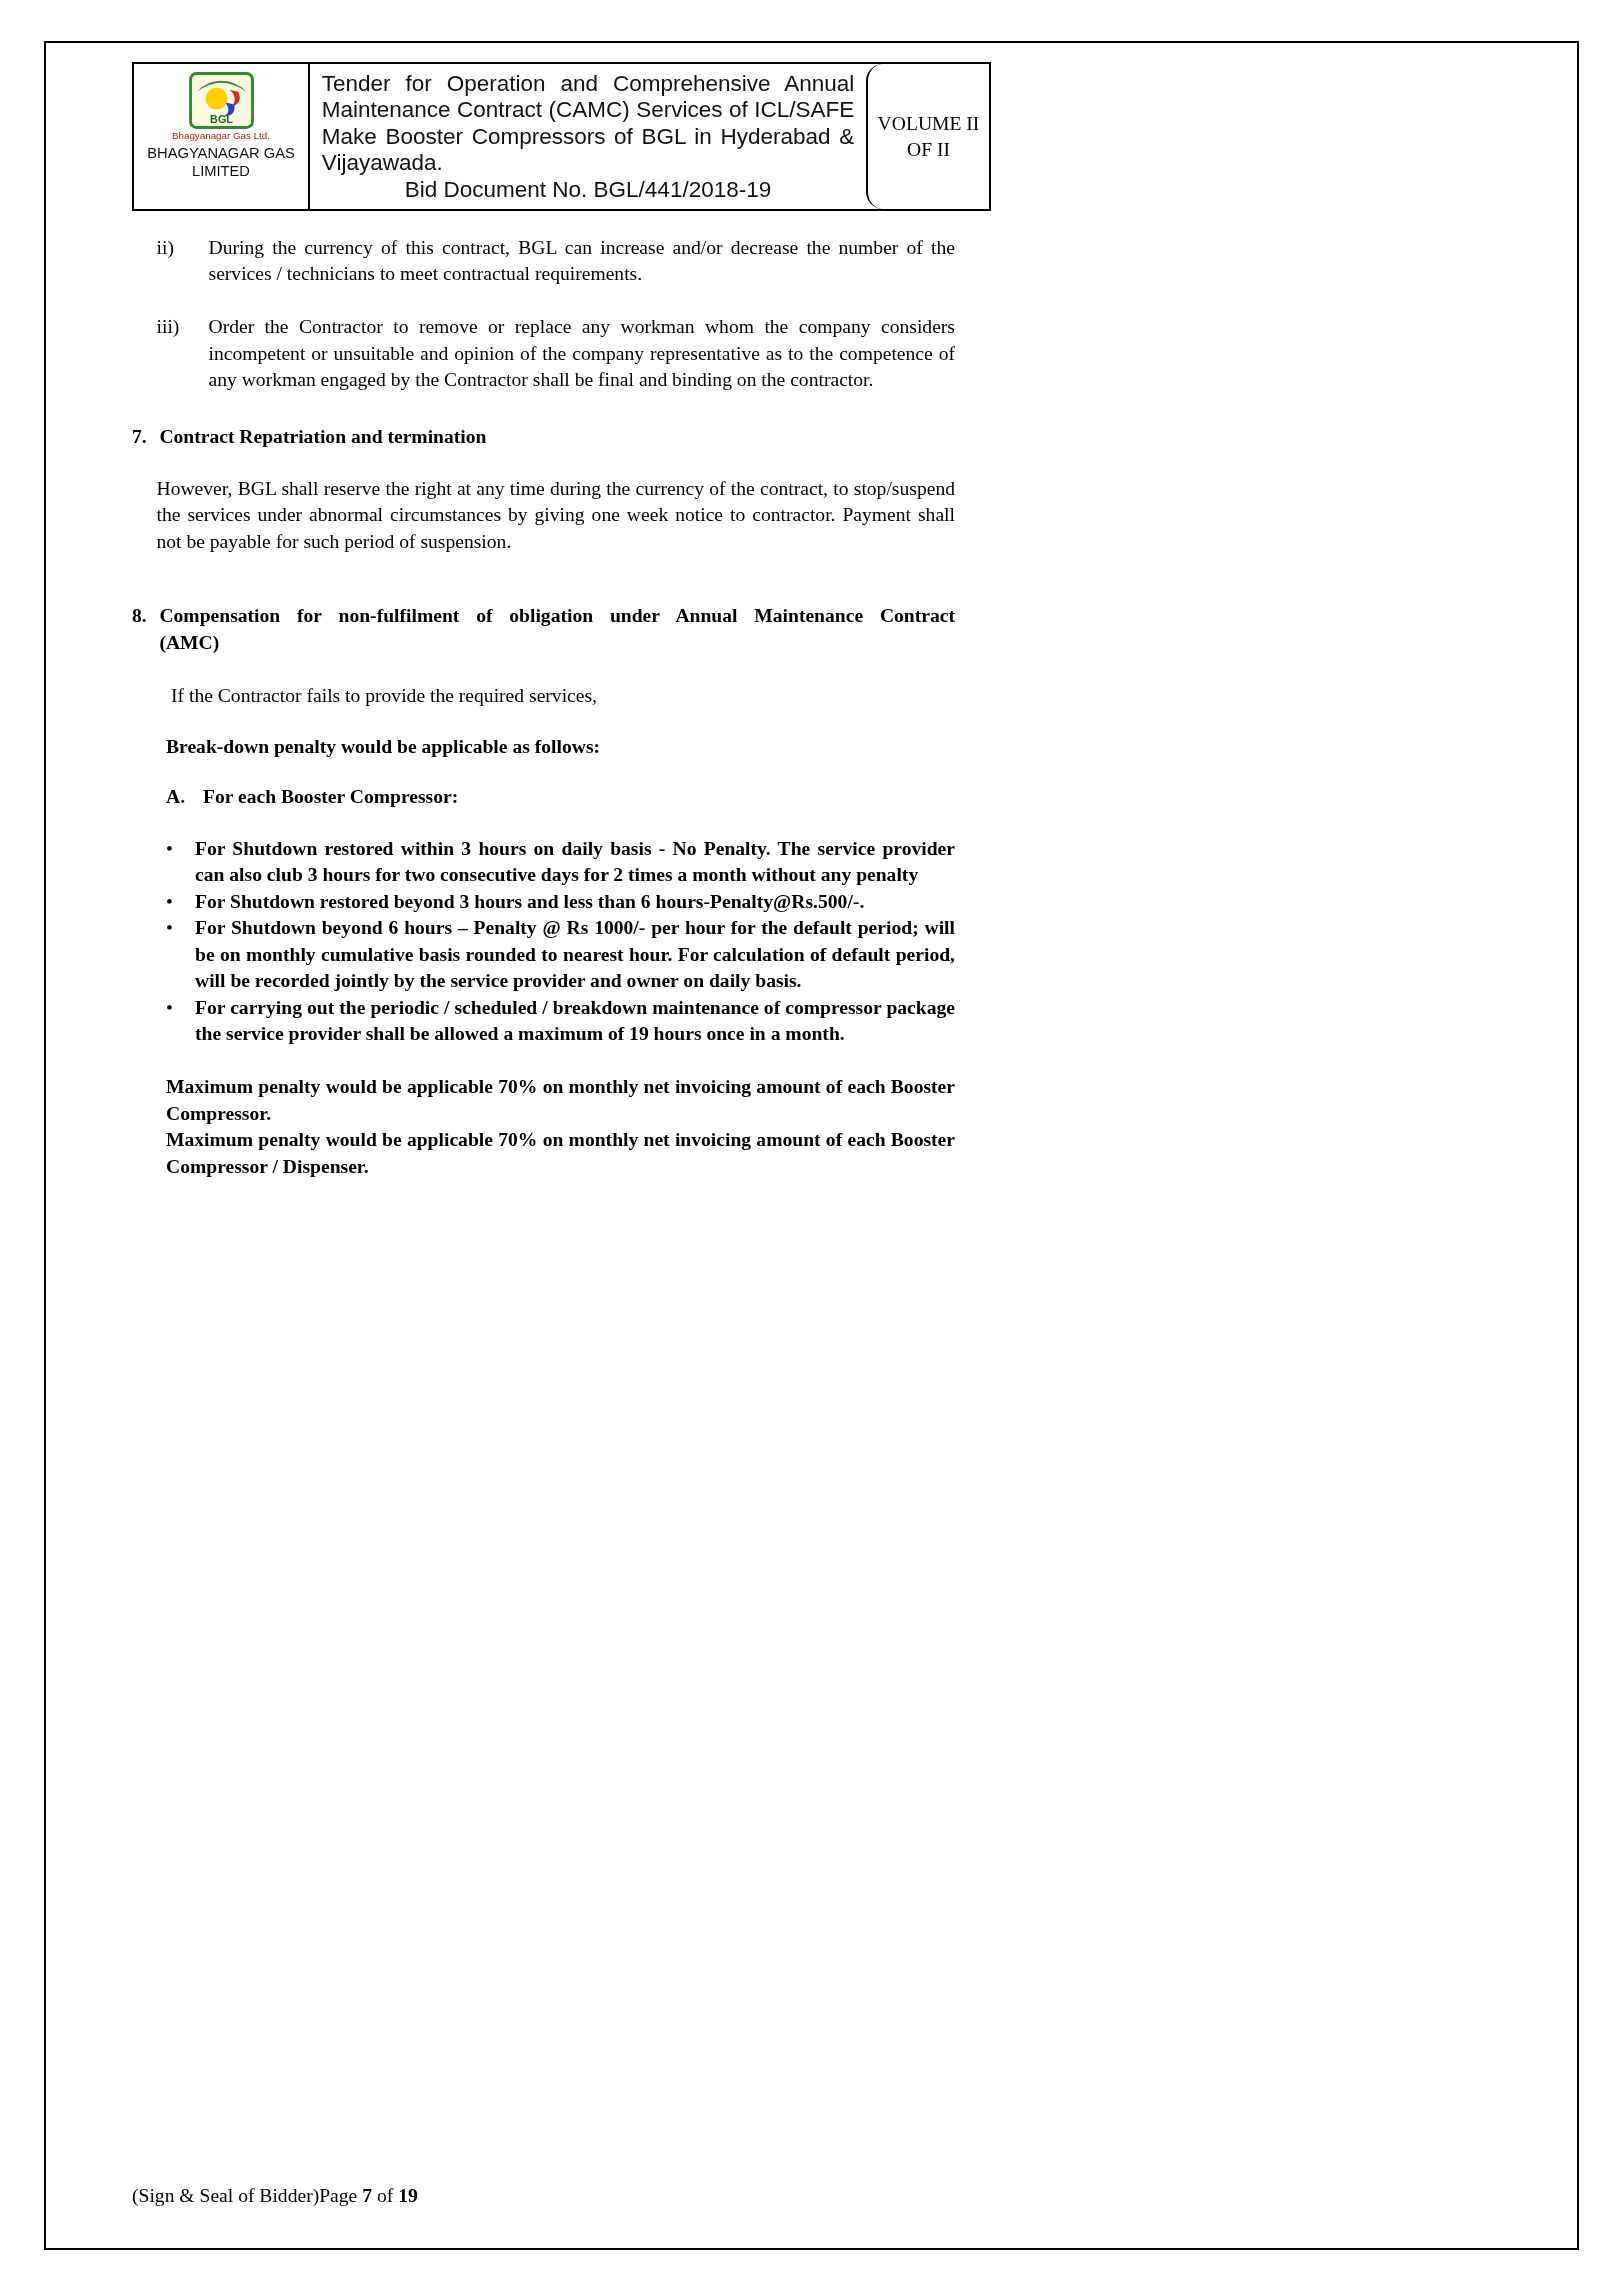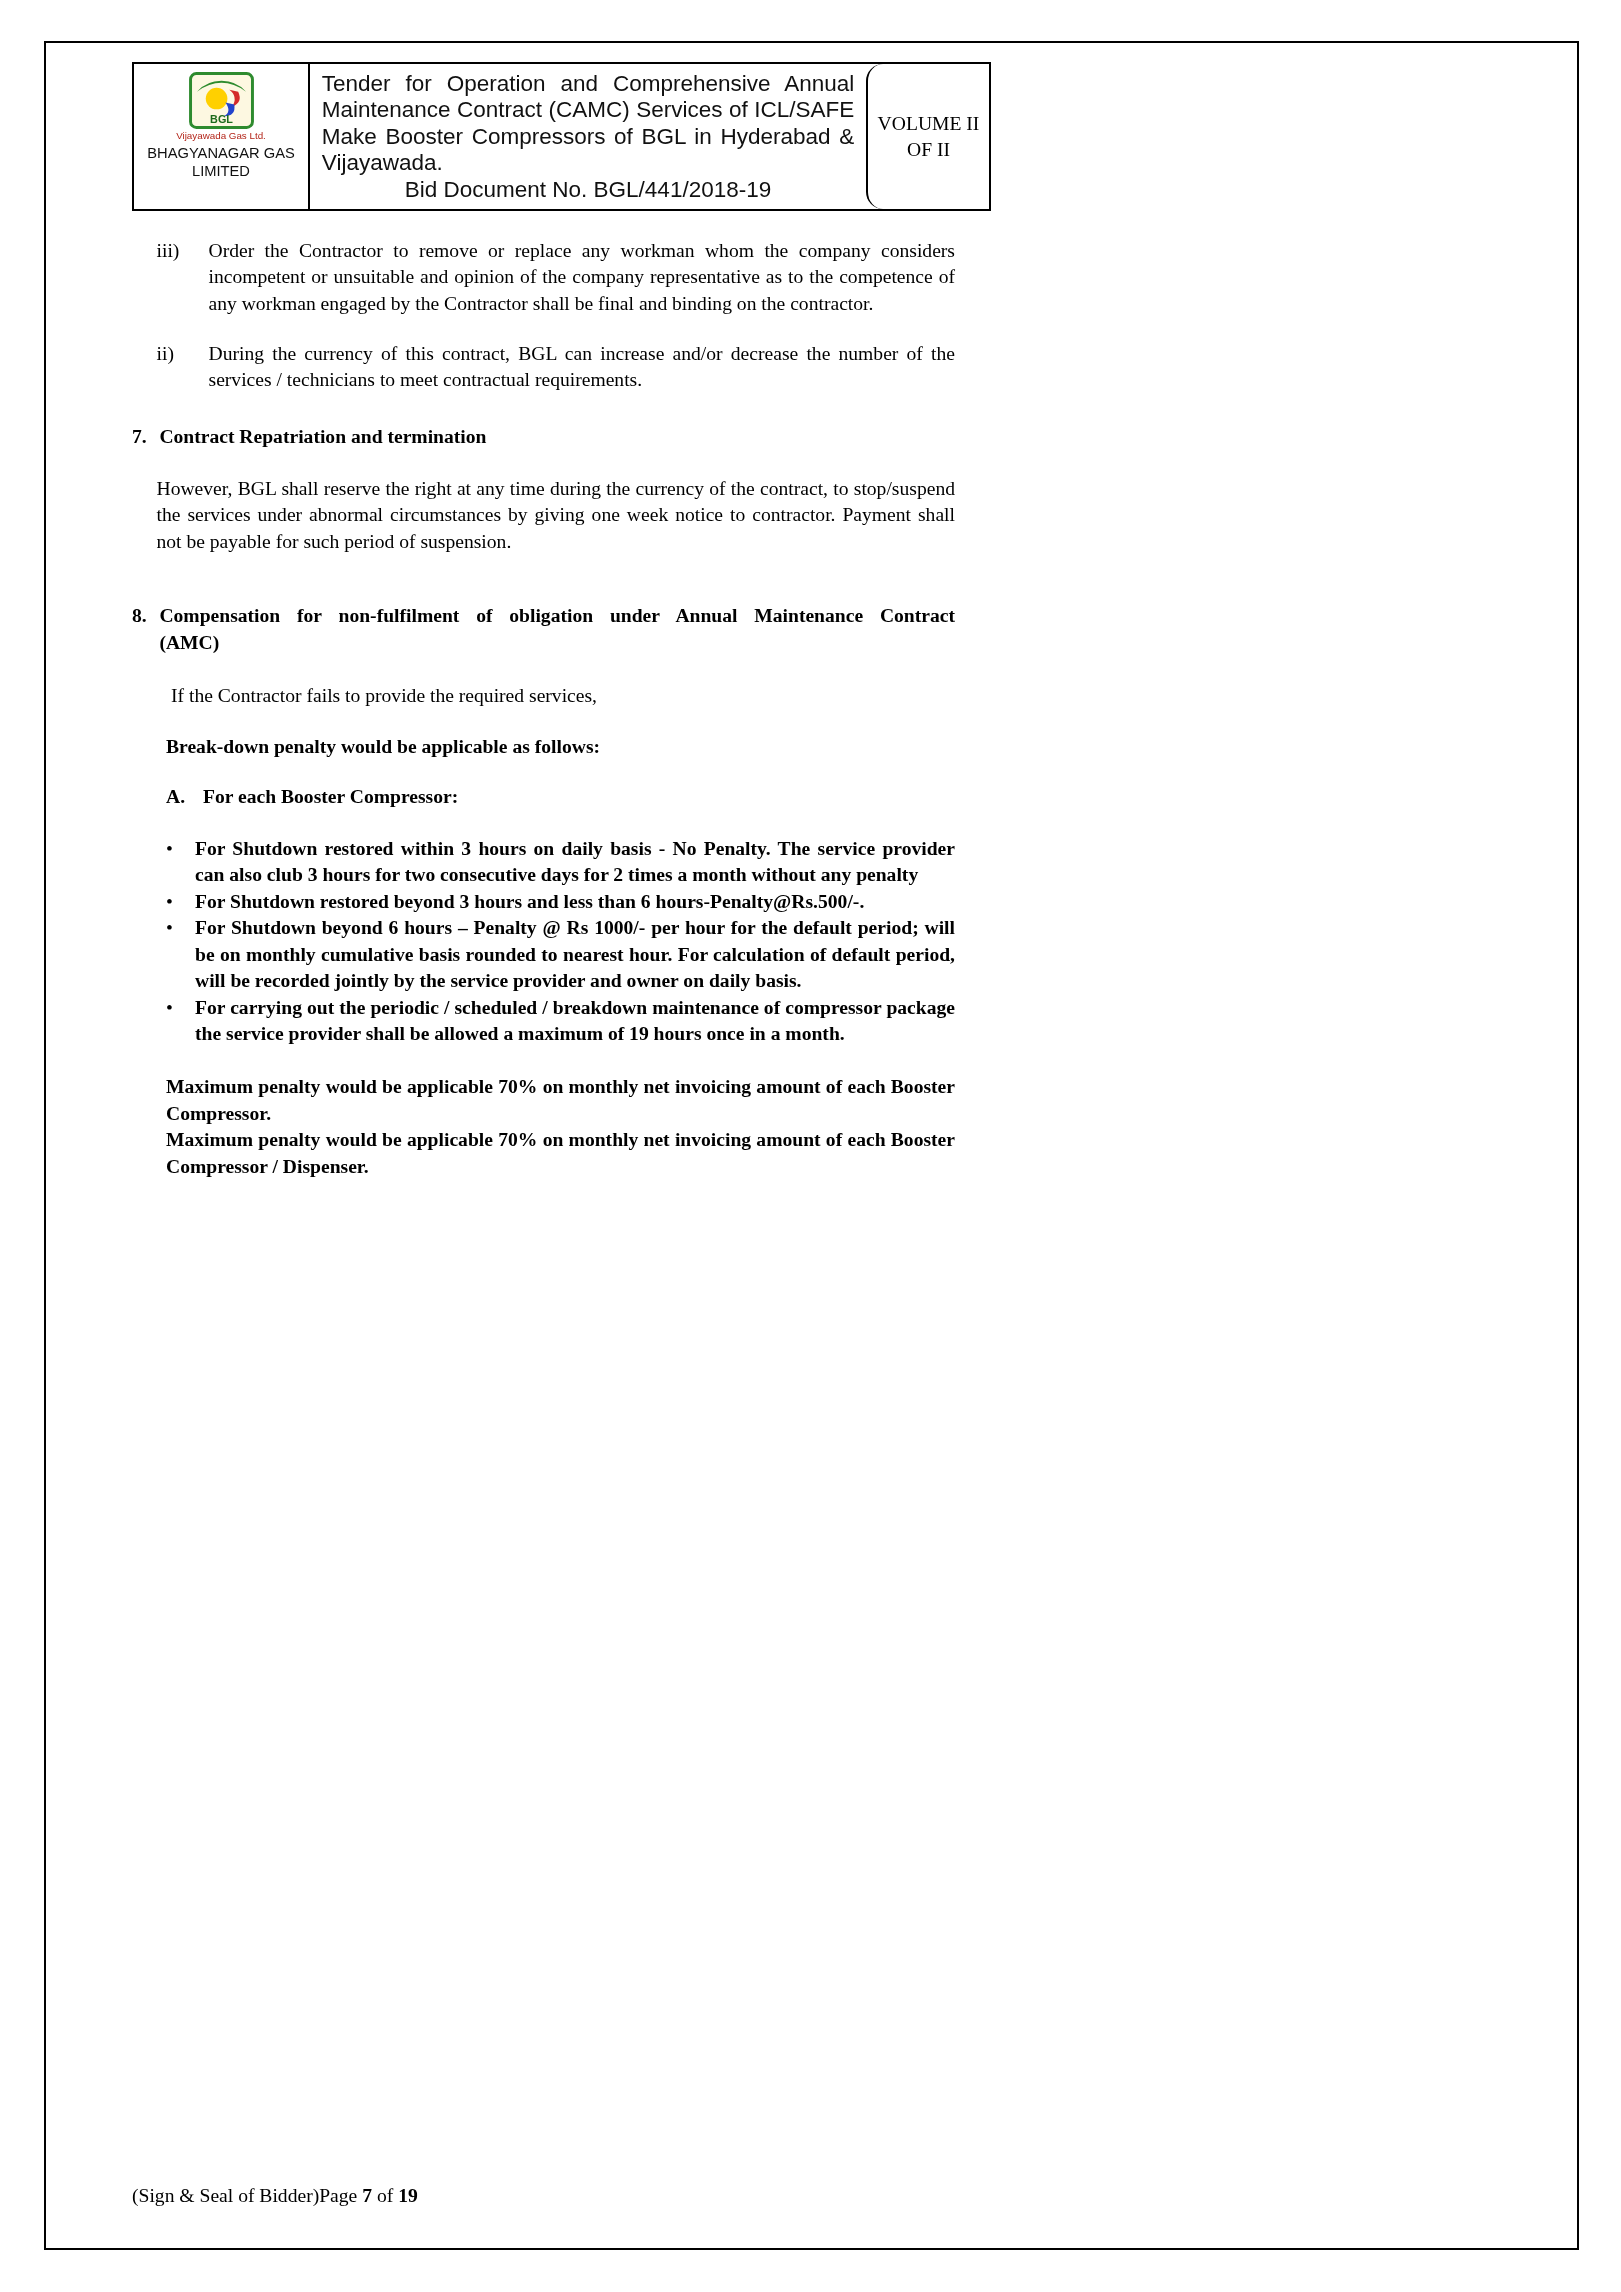--- a/index.html
+++ b/index.html
@@ -85,46 +85,46 @@
   <div class="header-table">
     <div class="cell cell-logo">
       <svg width="65" height="57" viewBox="0 0 66 58">
         <rect x="1.5" y="1.5" width="63" height="55" rx="6" fill="#fdf8e1" stroke="#2e8b2e" stroke-width="3"></rect>
         <path d="M8 20 Q33 2 58 20 Q48 9 33 9 Q18 9 8 20 Z" fill="#2e8b2e"></path>
         <circle cx="28" cy="27" r="11" fill="#ffd000"></circle>
         <path d="M41 18 q9 7 3 17 q11 -4 6 -15 z" fill="#d42a2a"></path>
         <path d="M37 31 q7 10 -2 14 q13 0 11 -12 z" fill="#2244cc"></path>
         <text x="33" y="52" text-anchor="middle" font-size="11" font-weight="bold" fill="#1c6b1c" font-family="Liberation Sans, sans-serif">BGL</text>
       </svg>
-      <div class="org-sub">Vijayawada Gas Ltd.</div>
+      <div class="org-sub">Bhagyanagar Gas Ltd.</div>
       <div class="org-name">
         <div>BHAGYANAGAR GAS</div>
         <div>LIMITED</div>
       </div>
     </div>
     <div class="cell cell-title">
       <div class="title">Tender for Operation and Comprehensive Annual Maintenance Contract (CAMC) Services of ICL/SAFE Make Booster Compressors of BGL in Hyderabad &amp; Vijayawada.</div>
       <div class="bid">Bid Document No. BGL/441/2018-19</div>
     </div>
     <div class="cell cell-volume">
       <div>VOLUME II</div>
       <div>OF II</div>
     </div>
   </div>
 
   <div class="doc-body">
 
+    <div class="item mt-ii">
+      <span class="item-label">ii)</span>
+      <div class="item-text">During the currency of this contract, BGL can increase and/or decrease the number of the services / technicians to meet contractual requirements.</div>
+    </div>
+
     <div class="item mt-iii">
       <span class="item-label">iii)</span>
       <div class="item-text">Order the Contractor to remove or replace any workman whom the company considers incompetent or unsuitable and opinion of the company representative as to the competence of any workman engaged by the Contractor shall be final and binding on the contractor.</div>
-    </div>
-
-    <div class="item mt-ii">
-      <span class="item-label">ii)</span>
-      <div class="item-text">During the currency of this contract, BGL can increase and/or decrease the number of the services / technicians to meet contractual requirements.</div>
     </div>
 
     <div class="heading h7">
       <span class="heading-num">7.</span>
       <span class="heading-text">Contract Repatriation and termination</span>
     </div>
 
 
     <div class="para">However, BGL shall reserve the right at any time during the currency of the contract, to stop/suspend the services under abnormal circumstances by giving one week notice to contractor. Payment shall not be payable for such period of suspension.</div>
 

